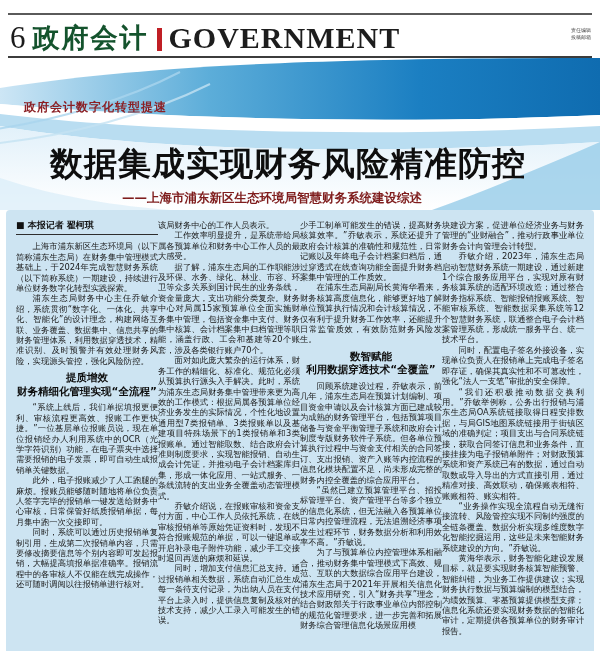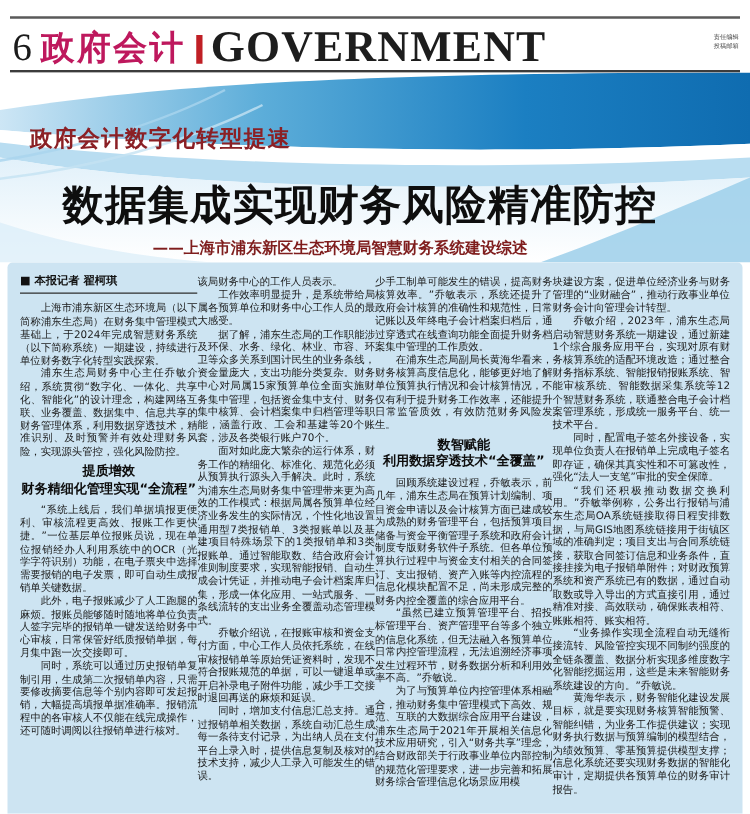--- a/index.html
+++ b/index.html
@@ -2,28 +2,28 @@
 <html><head>
 <meta charset="utf-8">
 <style>
   html,body{margin:0;padding:0;background:#fff;}
   .page{position:relative;width:600px;height:651px;background:#fff;overflow:hidden;
         font-family:"DejaVu Sans","Liberation Sans",sans-serif;}
   .top-rule{position:absolute;left:8px;top:13px;width:584px;height:2px;background:#5a5a5a;}
   .masthead{position:absolute;left:10px;top:17px;height:38px;display:flex;align-items:flex-end;}
   .page-number{font-family:"Liberation Serif","DejaVu Serif",serif;font-size:31px;line-height:34px;color:#1b1b1b;}
   .section-cn{font-family:"Liberation Serif","DejaVu Serif",serif;font-size:27px;line-height:33px;
-              letter-spacing:2px;color:#be185d;margin-left:7px;font-weight:600;}
+              letter-spacing:2px;color:#14532d;margin-left:7px;font-weight:600;}
   .red-bar{width:5px;height:23px;background:#c01f25;margin:0 7px 4px 8px;}
-  .section-en{font-family:"Liberation Serif","DejaVu Serif",serif;font-weight:bold;font-size:35px;
+  .section-en{font-family:"Liberation Serif","DejaVu Serif",serif;font-weight:bold;font-size:30px;
               line-height:34px;letter-spacing:1px;color:#1d1d1d;}
   .editor-note{position:absolute;right:9px;top:27px;text-align:right;font-size:5px;line-height:7px;color:#444;}
   .mid-rule{position:absolute;left:8px;top:56px;width:584px;height:2px;background:#3c3c3c;}
   .banner{position:absolute;left:0;top:58px;width:600px;height:152px;}
-  .kicker{position:absolute;left:24px;top:99px;font-size:18px;font-weight:bold;color:#8b2025;letter-spacing:1px;}
+  .kicker{position:absolute;left:24px;top:99px;font-size:12px;font-weight:bold;color:#8b2025;letter-spacing:1px;}
   .headline{position:absolute;left:0;top:142px;width:576px;text-align:center;font-size:33px;font-weight:900;
             color:#0e0e0e;letter-spacing:1px;font-family:"DejaVu Sans","Liberation Sans",sans-serif;}
   .subtitle{position:absolute;left:0;top:190px;width:512px;text-align:center;font-size:12.5px;font-weight:bold;color:#7f1d1d;padding-left:16px;}
   .body-panel{position:absolute;left:6px;top:210px;width:588px;height:472px;background:#cde4f2;border-radius:4px;
               box-sizing:border-box;padding:10px 10px 12px 10px;display:flex;overflow:hidden;}
   .col{flex:1 1 0;min-width:0;color:#1a1a1a;font-size:8.3px;line-height:10.4px;text-align:justify;overflow:hidden;}
   .col p{margin:0;text-indent:2em;}
   .col p.cont{text-indent:0;}
   .byline{font-size:9px;font-weight:bold;color:#111;border-bottom:1px solid #2e2e2e;
           padding-bottom:4px;margin-bottom:6px;}

